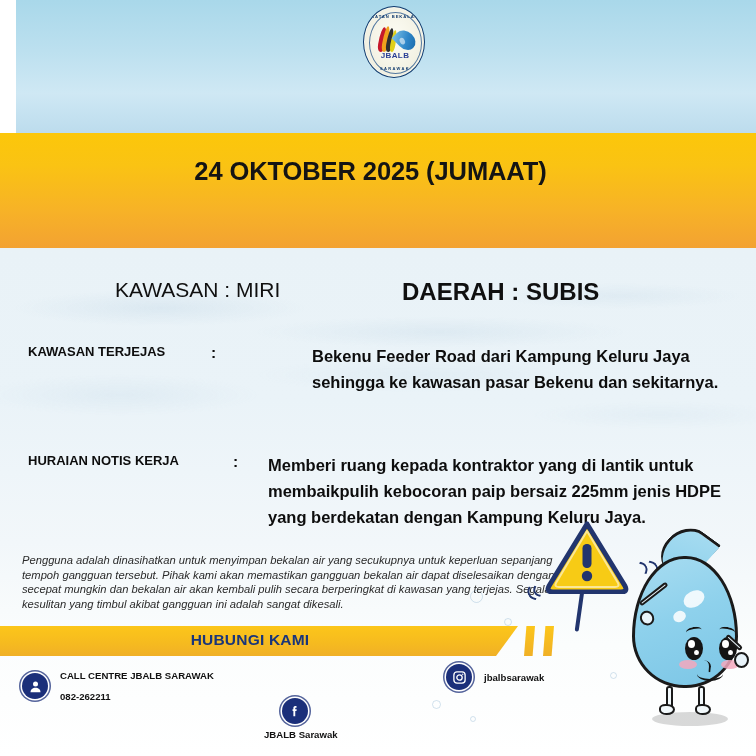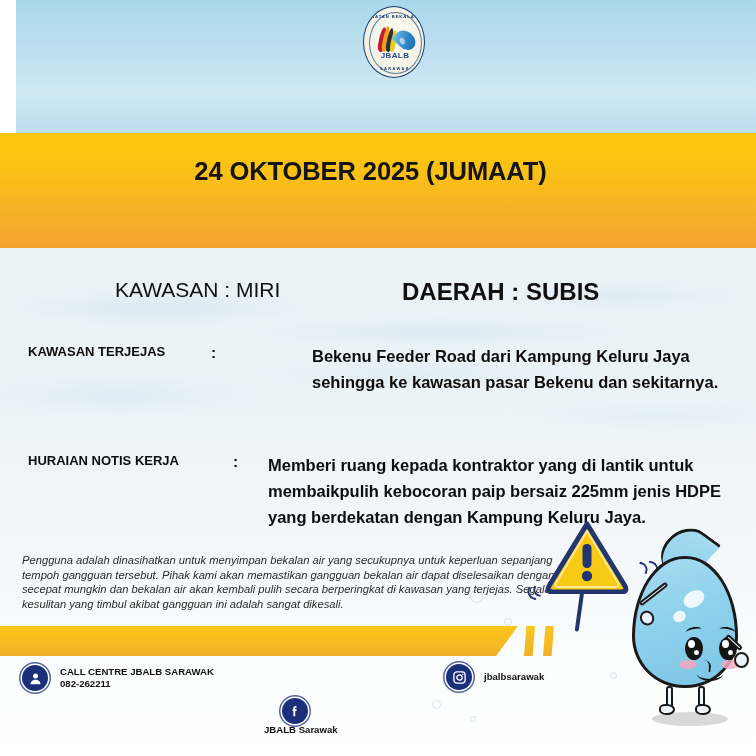--- a/index.html
+++ b/index.html
@@ -175,21 +175,21 @@
   
   .contact-item { position:absolute; display:flex; align-items:center; }
   .cicon {
     position:relative; width:26px; height:26px; border-radius:50%;
     background:#1b2f7a; display:flex; align-items:center; justify-content:center;
     flex:0 0 auto;
     box-shadow:0 0 0 1.5px #ffffff, 0 0 0 3px rgba(27,47,122,.75);
   }
   .ctext {
     margin-left:12px; font-size:9.6px; font-weight:bold; color:#111;
-    font-family:"Liberation Sans",sans-serif; line-height:12px; white-space:pre-line;
+    font-family:"Liberation Sans",sans-serif; line-height:21px; white-space:pre-line;
   }
   #c-call { left:22px; top:665px; }
   #c-web  { left:252px; top:664px; }
   #c-ig   { left:446px; top:664px; }
   #c-fb   { left:252px; top:698px;flex-direction:column; }
 
   
   .warn { position:absolute; left:545px; top:520px; width:84px; height:80px; }
   .warn-tri {
     position:absolute; left:0; top:0; width:84px; height:74px;
@@ -367,20 +367,21 @@
       <div class="arm">
         <div class="hand"></div>
       </div>
     </div>
     <div class="arm-r"></div>
     <div class="hand-r"></div>
   </div>
 
   <div class="contact-bar-wrap">
     <div class="contact-bar"></div>
+    <div class="contact-bar-title">HUBUNGI KAMI</div>
     <div class="slash slash-a"></div>
     <div class="slash slash-b"></div>
   </div>
 
   <div class="contact-item" id="c-call">
     <span class="cicon">
       <svg width="15" height="15" viewBox="0 0 24 24" fill="#ffffff">
         <circle cx="12" cy="8" r="4"></circle>
         <path d="M4 21c0-4.4 3.6-7 8-7s8 2.6 8 7z"></path>
       </svg>

